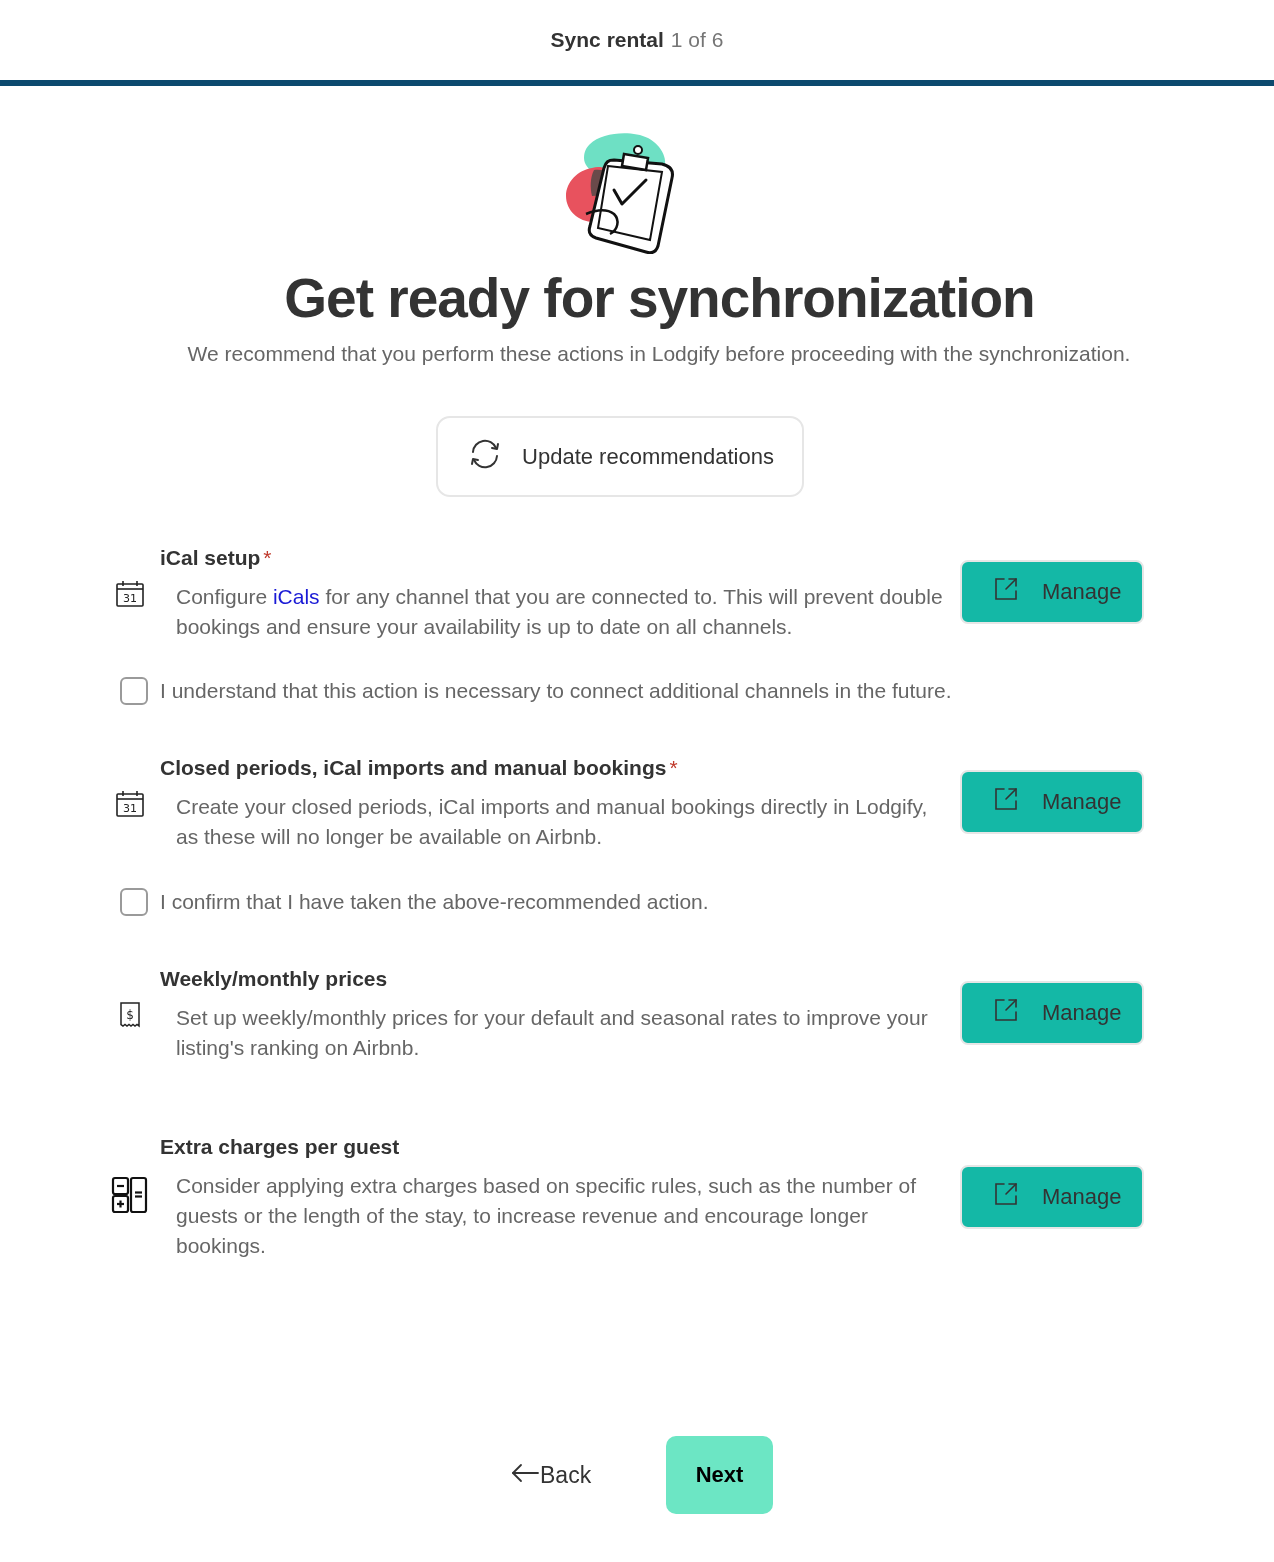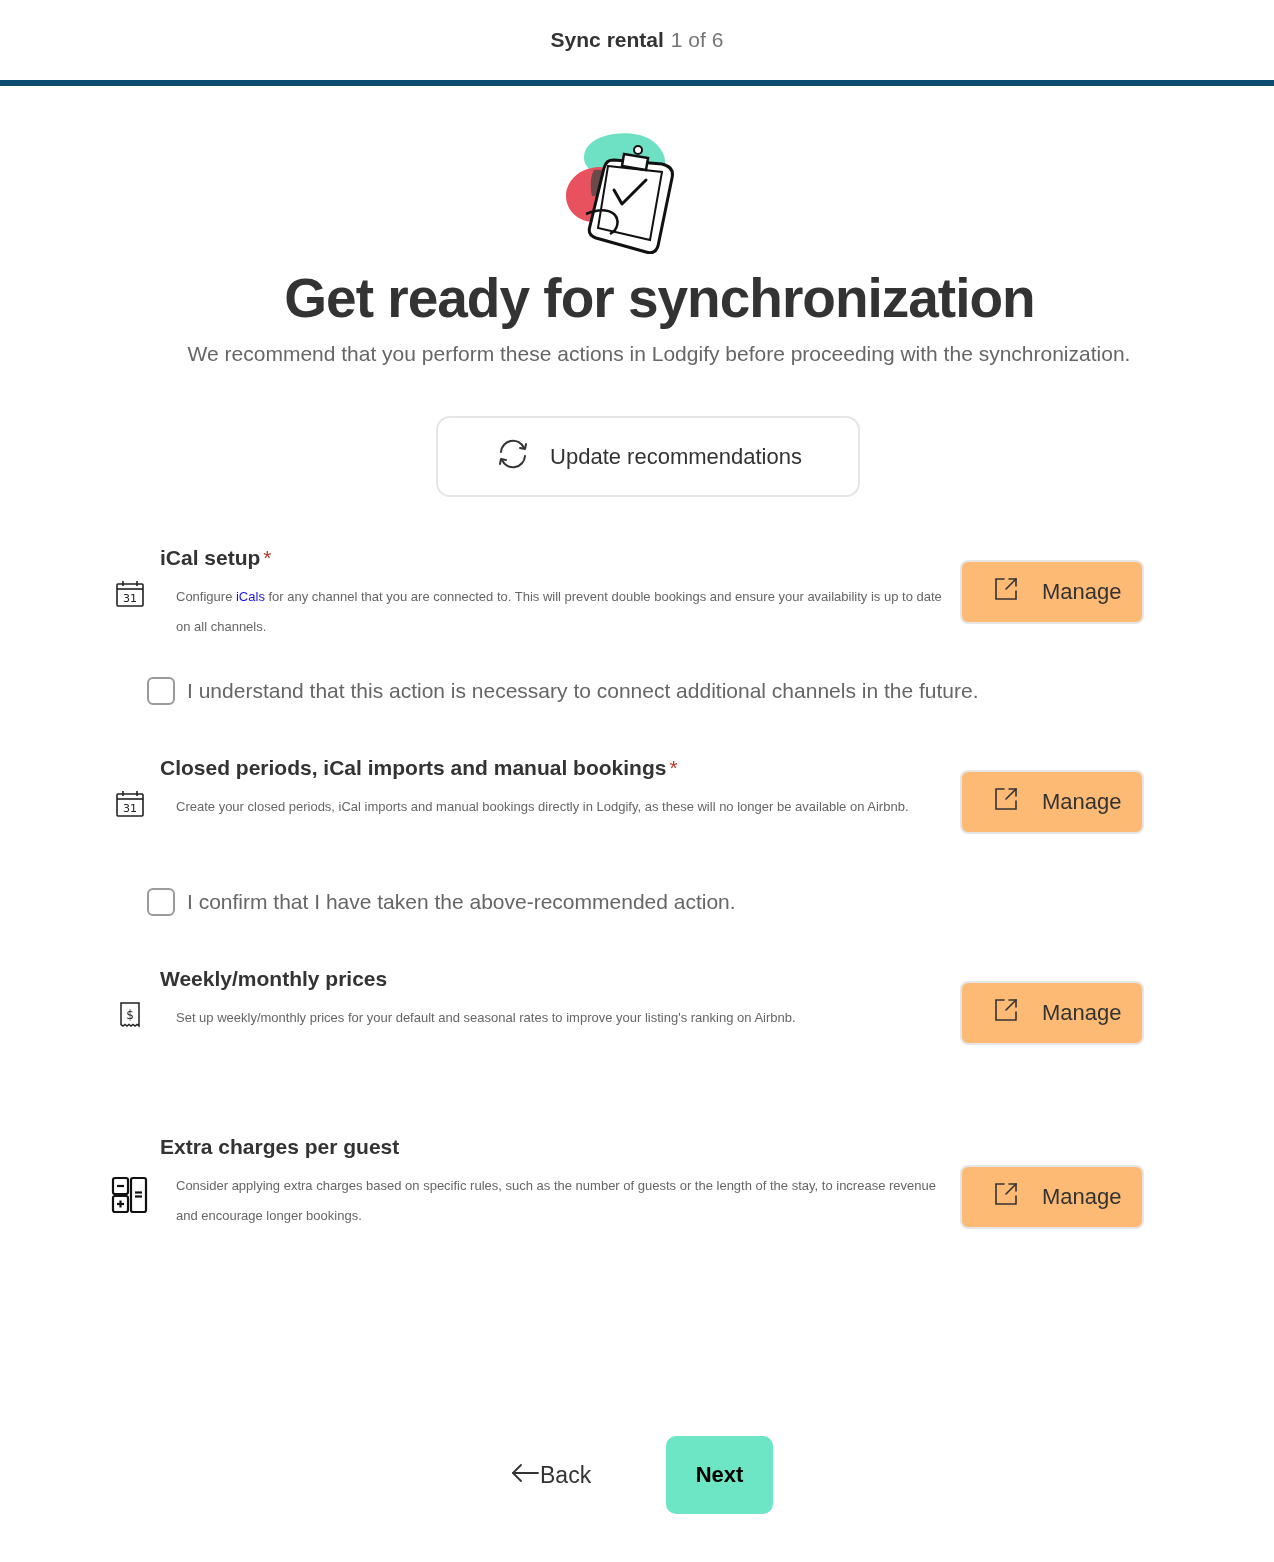--- a/index.html
+++ b/index.html
@@ -8,33 +8,33 @@
 
   .topbar { position: absolute; left: 0; top: 0; width: 1274px; height: 86px; border-bottom: 6px solid #0c4a6e; display: flex; align-items: center; justify-content: center; font-size: 21px; }
   .topbar .title { font-weight: bold; color: #333; }
   .topbar .step { color: #757575; margin-left: 7px; }
 
   .illustration { position: absolute; left: 562px; top: 130px; width: 118px; height: 124px; }
 
   .headline { position: absolute; left: 11px; top: 266px; width: 1274px; text-align: center; font-size: 55px; font-weight: bold; color: #333; letter-spacing: -1px; padding-left: 23px; }
   .subtitle { position: absolute; left: 0; top: 342px; width: 1274px; text-align: center; font-size: 21px; color: #666; padding-left: 44px; }
 
-  .update-btn { position: absolute; left: 436px; top: 416px; width: 424px; height: 81px; border: 2px solid #e6e6e6; border-radius: 14px; background: #fff; display: flex; align-items: center; justify-content: center; gap: 18px; font-size: 22px; color: #333; cursor: pointer; }
+  .update-btn { position: absolute; left: 436px; top: 416px; width: 368px; height: 81px; border: 2px solid #e6e6e6; border-radius: 14px; background: #fff; display: flex; align-items: center; justify-content: center; gap: 18px; font-size: 22px; color: #333; cursor: pointer; }
   .update-btn svg { width: 38px; height: 38px; }
 
   .rec { position: absolute; left: 100px; width: 1060px; }
   .rec .icon { position: absolute; left: 14px; width: 32px; height: 32px; }
   .rec .rtitle { position: absolute; left: 60px; top: 0; font-size: 21px; font-weight: bold; color: #333; white-space: nowrap; }
   .rec .rtitle .req { color: #c0392b; font-weight: normal; margin-left: 3px; }
-  .rec .desc { position: absolute; left: 76px; top: 36px; width: 770px; font-size: 13px; line-height: 30px; color: #666; }
+  .rec .desc { position: absolute; left: 76px; top: 36px; width: 770px; font-size: 21px; line-height: 30px; color: #666; }
   .rec .desc .link { color: #1a1ad6; }
-  .manage-btn { position: absolute; left: 860px; width: 184px; height: 64px; border: 2px solid #e6e6e6; border-radius: 8px; background: #fdba74; display: flex; align-items: center; padding-left: 30px; gap: 22px; font-size: 22px; color: #333; cursor: pointer; }
+  .manage-btn { position: absolute; left: 860px; width: 184px; height: 64px; border: 2px solid #e6e6e6; border-radius: 8px; background: #14b8a6; display: flex; align-items: center; padding-left: 30px; gap: 22px; font-size: 22px; color: #333; cursor: pointer; }
   .manage-btn svg { width: 28px; height: 28px; }
 
-  .check-row { position: absolute; left: 147px; display: flex; align-items: center; gap: 12px; font-size: 21px; color: #666; }
+  .check-row { position: absolute; left: 120px; display: flex; align-items: center; gap: 12px; font-size: 21px; color: #666; }
   .checkbox { width: 28px; height: 28px; border: 2px solid #9a9a9a; border-radius: 6px; background: #fff; cursor: pointer; }
 
   .back-btn { position: absolute; left: 510px; top: 1448px; height: 54px; display: flex; align-items: center; font-size: 23px; color: #333; cursor: pointer; }
   .back-btn svg { width: 30px; height: 20px; }
   .next-btn { position: absolute; left: 666px; top: 1436px; width: 107px; height: 78px; background: #6ce6c4; border-radius: 10px; display: flex; align-items: center; justify-content: center; font-size: 22px; font-weight: bold; color: #000000; cursor: pointer; }
 </style>
 </head>
 <body>
 
 <div class="topbar">

